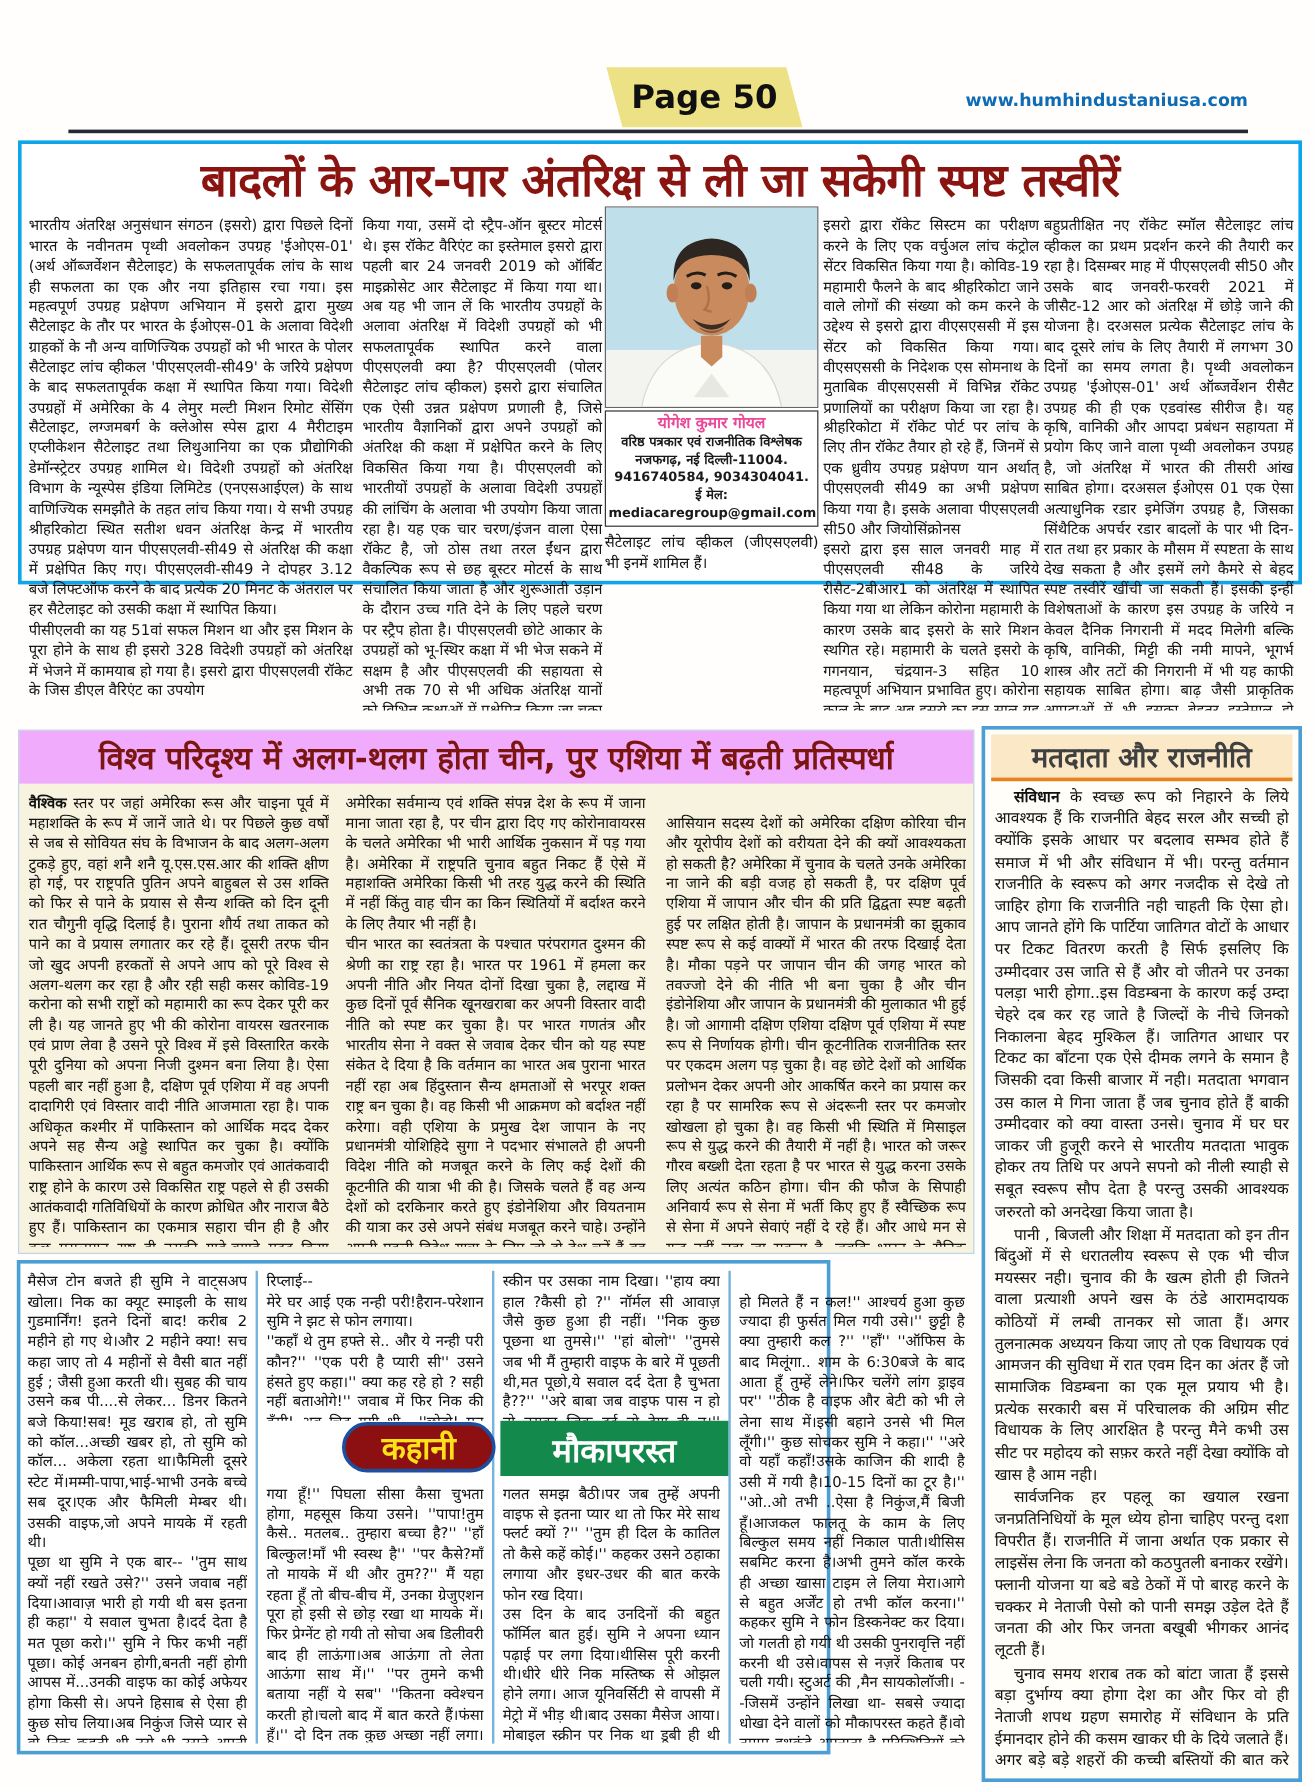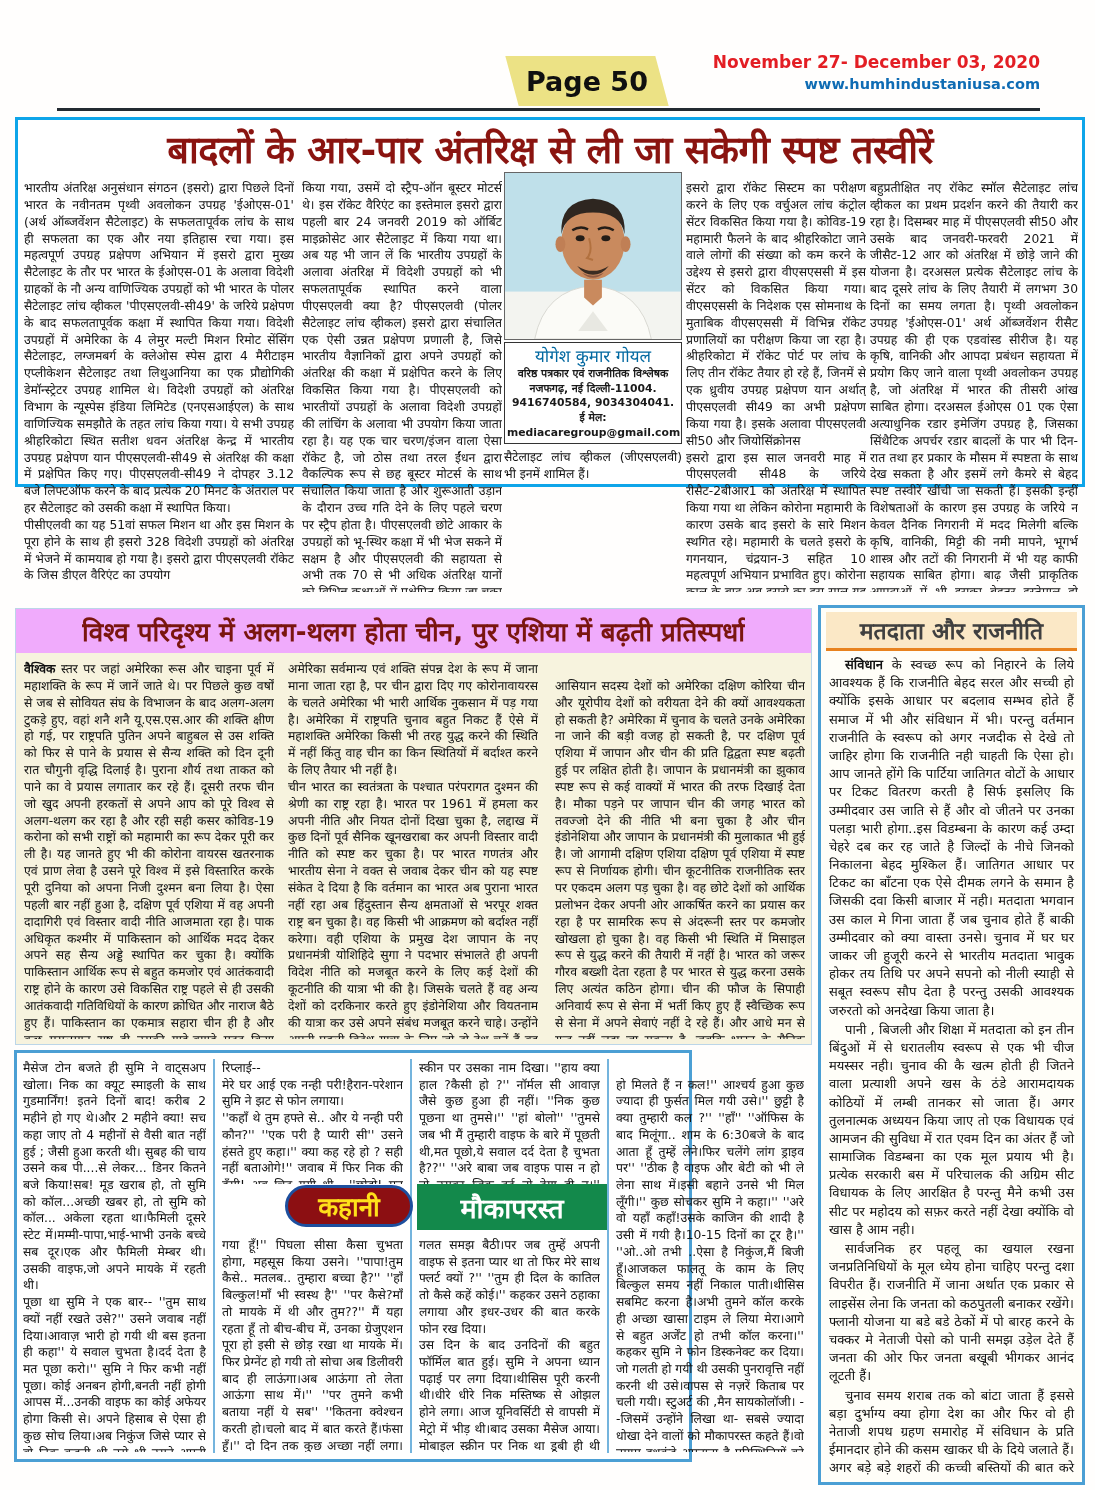--- a/index.html
+++ b/index.html
@@ -23,21 +23,21 @@
                  color:#8a1410;white-space:nowrap;overflow:hidden;letter-spacing:-0.5px;}
   .ncol{position:absolute;top:60px;height:412px;font-size:12.3px;line-height:1.37;text-align:justify;
         overflow:hidden;white-space:pre-line;color:#141414;}
   .a1c1{left:6px;width:270px;}
   .a1c2{left:284px;width:200px;}
   .a1c4{left:668px;width:180px;}
   .a1c5{left:852px;width:208px;}
   .photoblock{position:absolute;left:486px;top:52px;width:178px;}
   .photo{width:178px;height:168px;display:block;border:1px solid #666;box-sizing:border-box;}
   .photo-caption{border:1.5px solid #333;margin-top:2px;padding:3px 2px;text-align:center;background:#fff;}
-  .cap-name{color:#0369a1;font-weight:normal;font-size:17px;line-height:1.25;}
+  .cap-name{color:#ec4899;font-weight:bold;font-size:13px;line-height:1.25;}
   .cap-line{font-weight:bold;font-size:10.8px;line-height:1.35;color:#1a1a1a;}
   .gslv{margin-top:5px;font-size:12.3px;line-height:1.37;text-align:justify;white-space:pre-line;}
 
   
   .art2{position:absolute;left:15px;top:608px;width:797px;height:437px;background:#f7f3de;box-sizing:border-box;border:1px solid #bcd6e8;}
   .art2-band{position:absolute;left:0;top:0;width:100%;height:44px;background:#f0abfc;display:flex;align-items:center;justify-content:center;}
   .art2-headline{font-size:26px;font-weight:bold;color:#7a150f;white-space:nowrap;overflow:hidden;}
   .a2col{position:absolute;top:52px;height:378px;font-size:12.3px;line-height:1.37;text-align:justify;overflow:hidden;white-space:pre-line;}
   .a2c1{left:8px;width:250px;}
   .a2c2{left:272px;width:250px;}
@@ -70,21 +70,20 @@
                justify-content:center;font-size:27px;font-weight:bold;color:#ffffff;}
 </style>
 </head>
 <body>
 
 <div class="page">
 
   <div class="pageband-wrap">
     <div class="pageband-txt">Page 50</div>
   </div>
-  <div class="mast-date">November 27- December 03, 2020</div>
   <div class="mast-url">www.humhindustaniusa.com</div>
   <div class="mast-rule"></div>
 
   <div class="art1">
     <div class="art1-headline">बादलों के आर-पार अंतरिक्ष से ली जा सकेगी स्पष्ट तस्वीरें</div>
     <div class="ncol a1c1">भारतीय अंतरिक्ष अनुसंधान संगठन (इसरो) द्वारा पिछले दिनों भारत के नवीनतम पृथ्वी अवलोकन उपग्रह 'ईओएस-01' (अर्थ ऑब्जर्वेशन सैटेलाइट) के सफलतापूर्वक लांच के साथ ही सफलता का एक और नया इतिहास रचा गया। इस महत्वपूर्ण उपग्रह प्रक्षेपण अभियान में इसरो द्वारा मुख्य सैटेलाइट के तौर पर भारत के ईओएस-01 के अलावा विदेशी ग्राहकों के नौ अन्य वाणिज्यिक उपग्रहों को भी भारत के पोलर सैटेलाइट लांच व्हीकल 'पीएसएलवी-सी49' के जरिये प्रक्षेपण के बाद सफलतापूर्वक कक्षा में स्थापित किया गया। विदेशी उपग्रहों में अमेरिका के 4 लेमुर मल्टी मिशन रिमोट सेंसिंग सैटेलाइट, लग्जमबर्ग के क्लेओस स्पेस द्वारा 4 मैरीटाइम एप्लीकेशन सैटेलाइट तथा लिथुआनिया का एक प्रौद्योगिकी डेमॉन्स्ट्रेटर उपग्रह शामिल थे। विदेशी उपग्रहों को अंतरिक्ष विभाग के न्यूस्पेस इंडिया लिमिटेड (एनएसआईएल) के साथ वाणिज्यिक समझौते के तहत लांच किया गया। ये सभी उपग्रह श्रीहरिकोटा स्थित सतीश धवन अंतरिक्ष केन्द्र में भारतीय उपग्रह प्रक्षेपण यान पीएसएलवी-सी49 से अंतरिक्ष की कक्षा में प्रक्षेपित किए गए। पीएसएलवी-सी49 ने दोपहर 3.12 बजे लिफ्टऑफ करने के बाद प्रत्येक 20 मिनट के अंतराल पर हर सैटेलाइट को उसकी कक्षा में स्थापित किया।
 पीसीएलवी का यह 51वां सफल मिशन था और इस मिशन के पूरा होने के साथ ही इसरो 328 विदेशी उपग्रहों को अंतरिक्ष में भेजने में कामयाब हो गया है। इसरो द्वारा पीएसएलवी रॉकेट के जिस डीएल वैरिएंट का उपयोग</div>
     <div class="ncol a1c2">किया गया, उसमें दो स्ट्रैप-ऑन बूस्टर मोटर्स थे। इस रॉकेट वैरिएंट का इस्तेमाल इसरो द्वारा पहली बार 24 जनवरी 2019 को ऑर्बिट माइक्रोसेट आर सैटेलाइट में किया गया था। अब यह भी जान लें कि भारतीय उपग्रहों के अलावा अंतरिक्ष में विदेशी उपग्रहों को भी सफलतापूर्वक स्थापित करने वाला पीएसएलवी क्या है? पीएसएलवी (पोलर सैटेलाइट लांच व्हीकल) इसरो द्वारा संचालित एक ऐसी उन्नत प्रक्षेपण प्रणाली है, जिसे भारतीय वैज्ञानिकों द्वारा अपने उपग्रहों को अंतरिक्ष की कक्षा में प्रक्षेपित करने के लिए विकसित किया गया है। पीएसएलवी को भारतीयों उपग्रहों के अलावा विदेशी उपग्रहों की लांचिंग के अलावा भी उपयोग किया जाता रहा है। यह एक चार चरण/इंजन वाला ऐसा रॉकेट है, जो ठोस तथा तरल ईंधन द्वारा वैकल्पिक रूप से छह बूस्टर मोटर्स के साथ संचालित किया जाता है और शुरूआती उड़ान के दौरान उच्च गति देने के लिए पहले चरण पर स्ट्रैप होता है। पीएसएलवी छोटे आकार के उपग्रहों को भू-स्थिर कक्षा में भी भेज सकने में सक्षम है और पीएसएलवी की सहायता से अभी तक 70 से भी अधिक अंतरिक्ष यानों को विभिन्न कक्षाओं में प्रक्षेपित किया जा चुका है।
 तिरूवनंतपुरम स्थित विक्रम साराभाई स्पेस सेंटर (वीएसएससी) से दूर श्रीहरिकोटा में रॉकेट पोर्ट पर</div>
 

